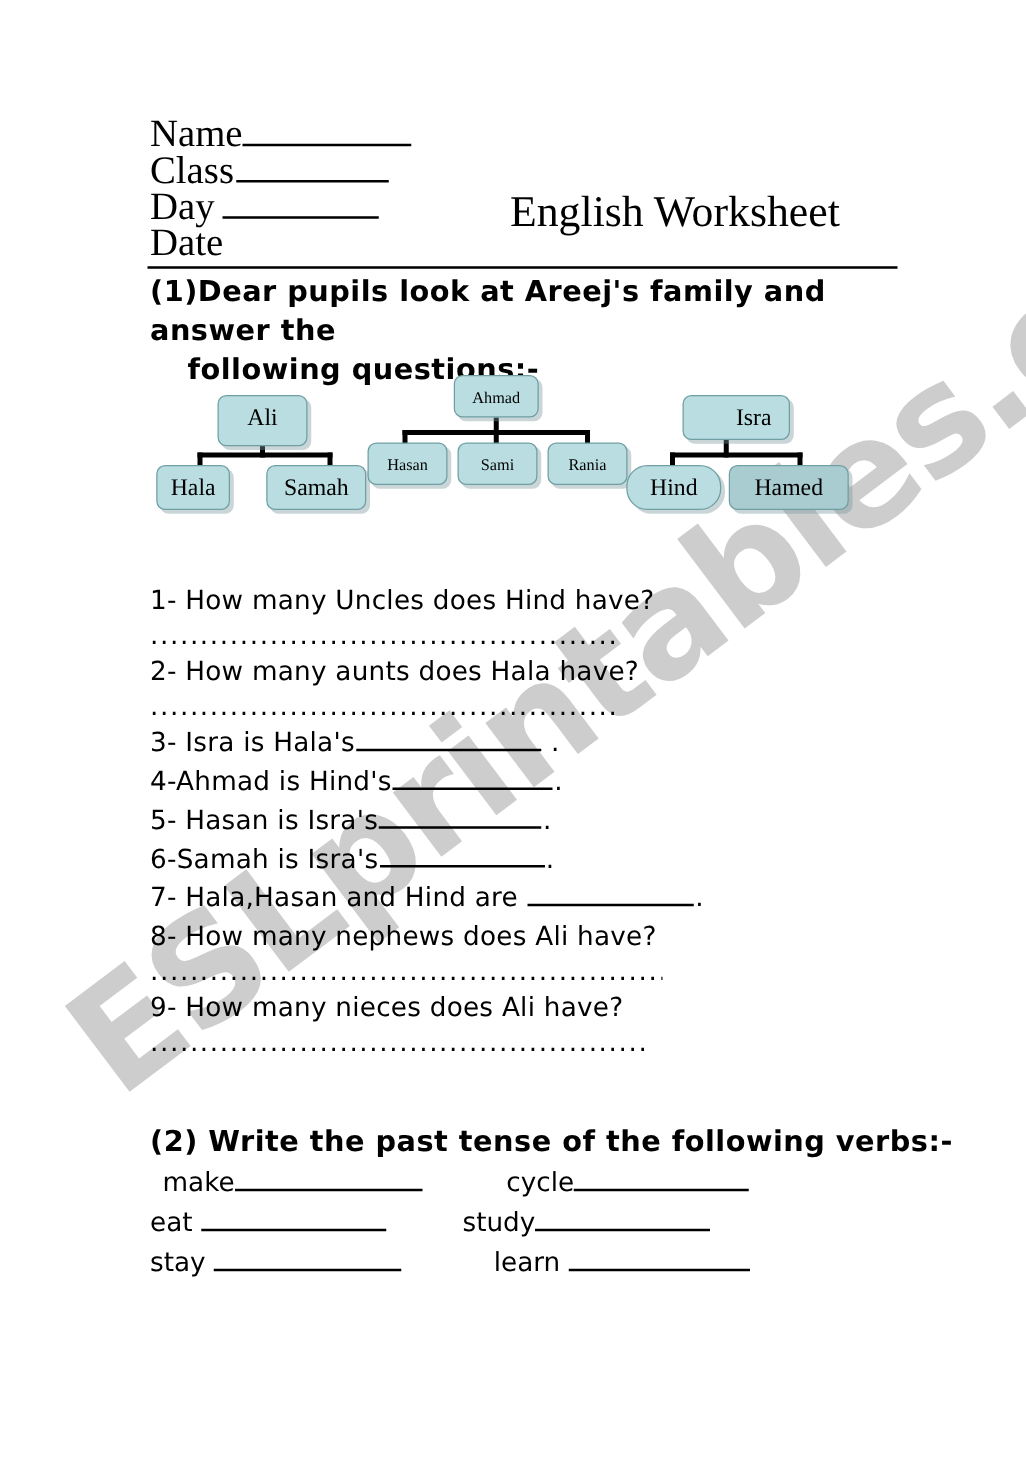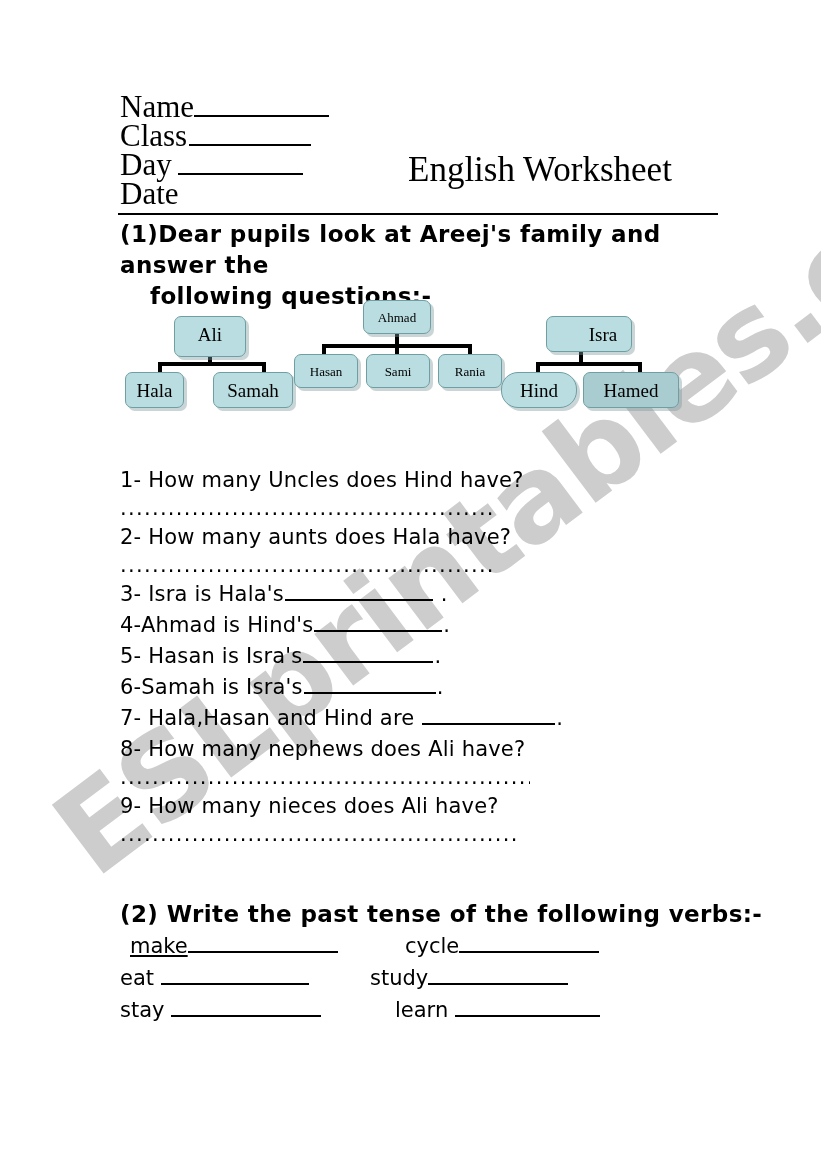--- a/index.html
+++ b/index.html
@@ -331,21 +331,21 @@
     <div class="dots">
       <span style="width:400px">..............................................................................................</span>
     </div>
   </div>
 
   <div id="section2" class="hand">
 
     <div class="s2-title">(2) Write the past tense of the following verbs:-</div>
 
     <div class="verb-row">
-      <span class="verb-cell" style="left:10px;text-decoration:underline;"><span>make</span><span class="verb-blank" style="width:150px"></span></span>
+      <span class="verb-cell" style="left:10px;"><span>make</span><span class="verb-blank" style="width:150px"></span></span>
       <span class="verb-cell" style="left:285px;"><span>cycle</span><span class="verb-blank" style="width:140px"></span></span>
     </div>
 
     <div class="verb-row">
       <span class="verb-cell" style="left:0px;"><span>eat </span><span class="verb-blank" style="width:148px"></span></span>
       <span class="verb-cell" style="left:250px;"><span>study</span><span class="verb-blank" style="width:140px"></span></span>
     </div>
 
     <div class="verb-row">
       <span class="verb-cell" style="left:0px;"><span>stay </span><span class="verb-blank" style="width:150px"></span></span>

